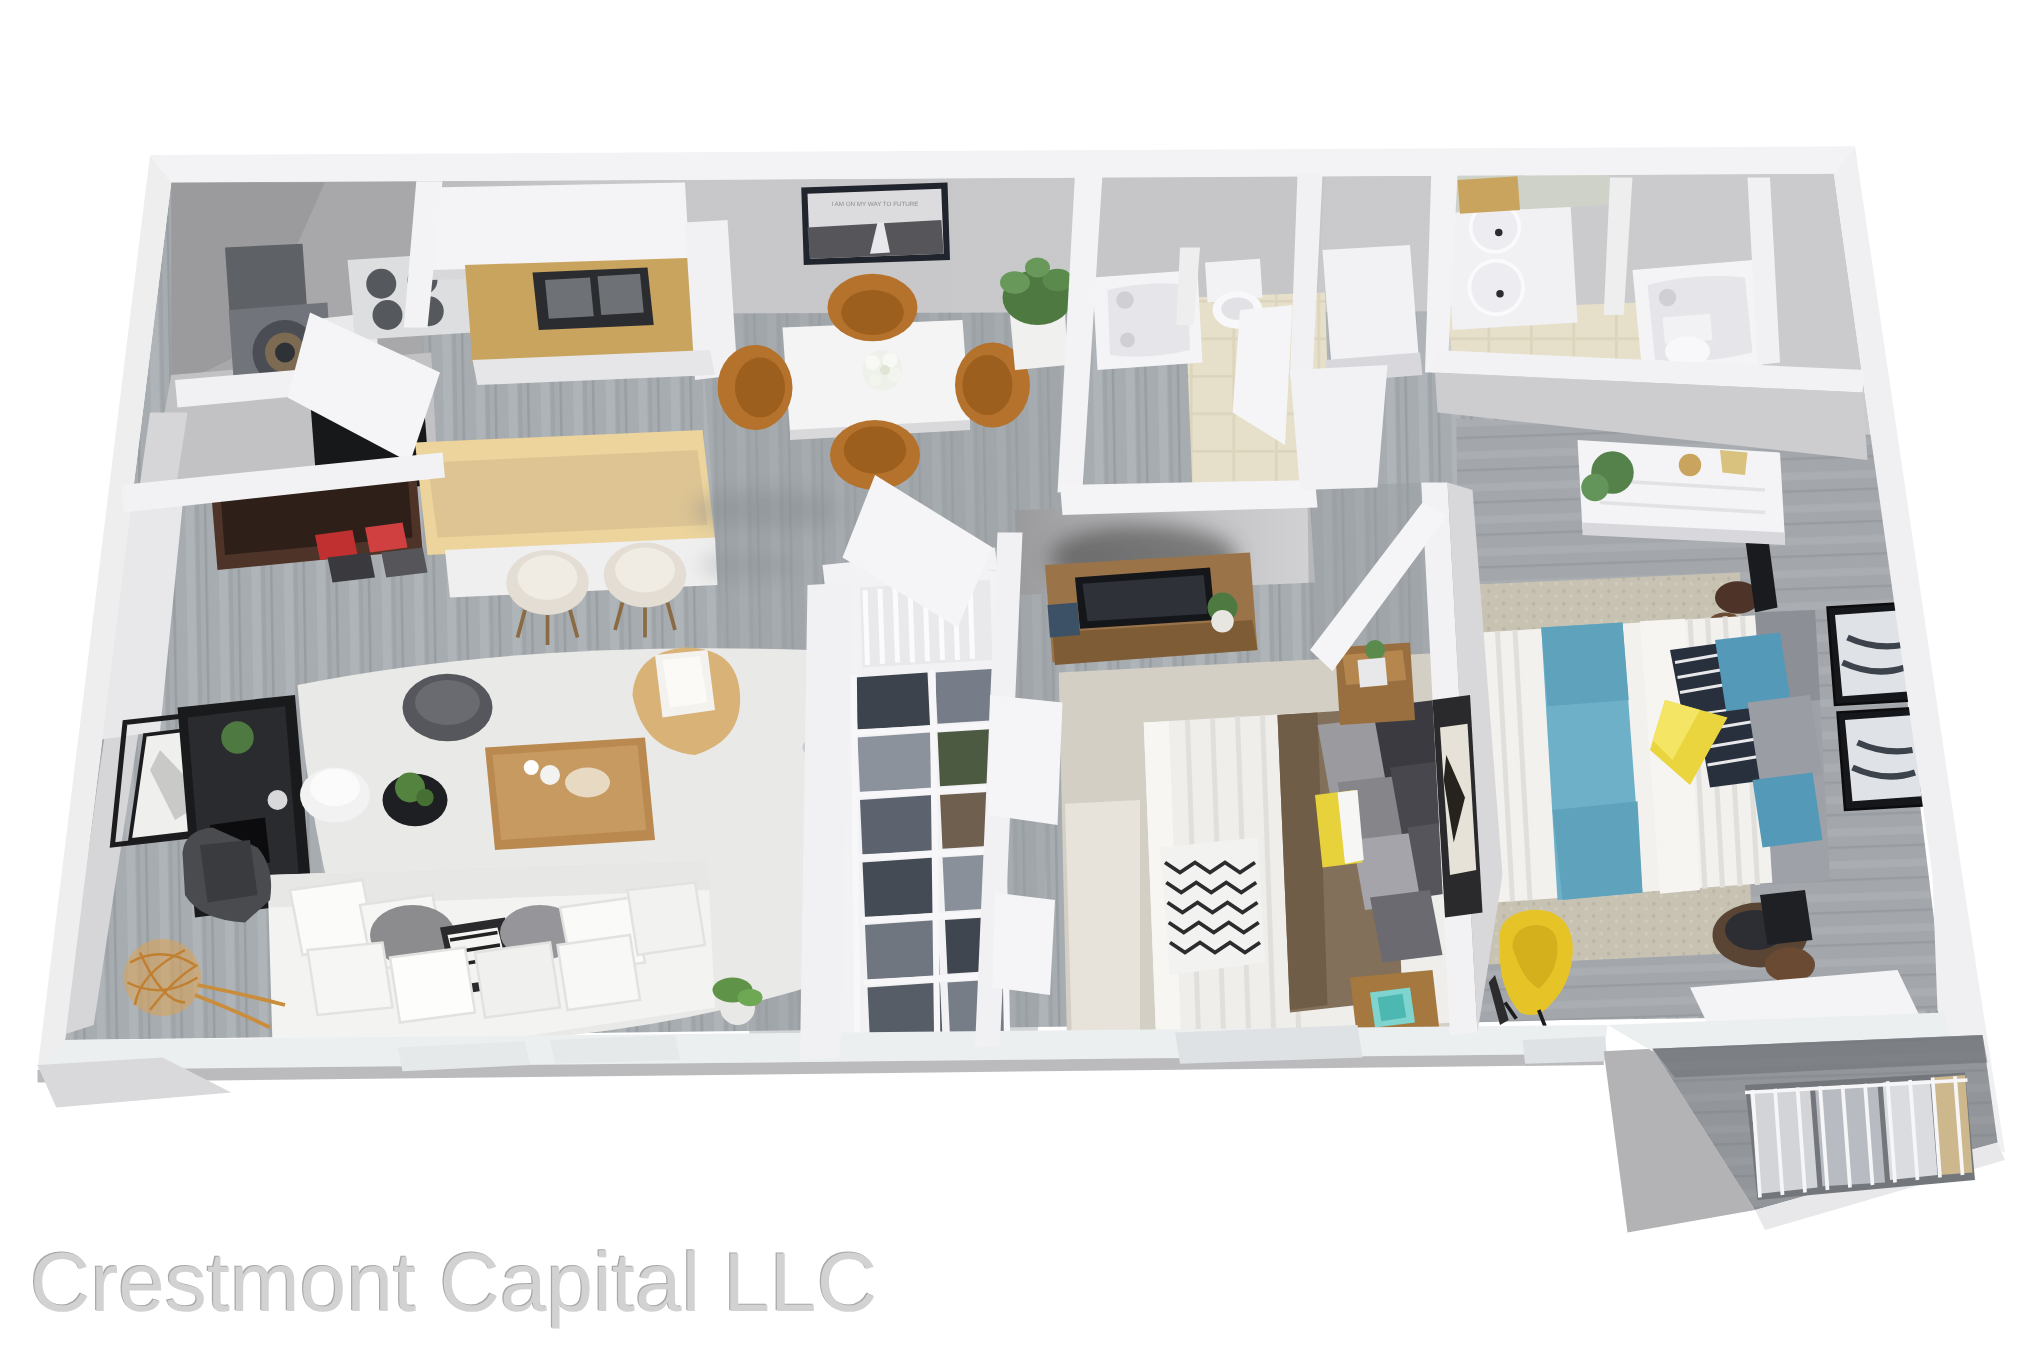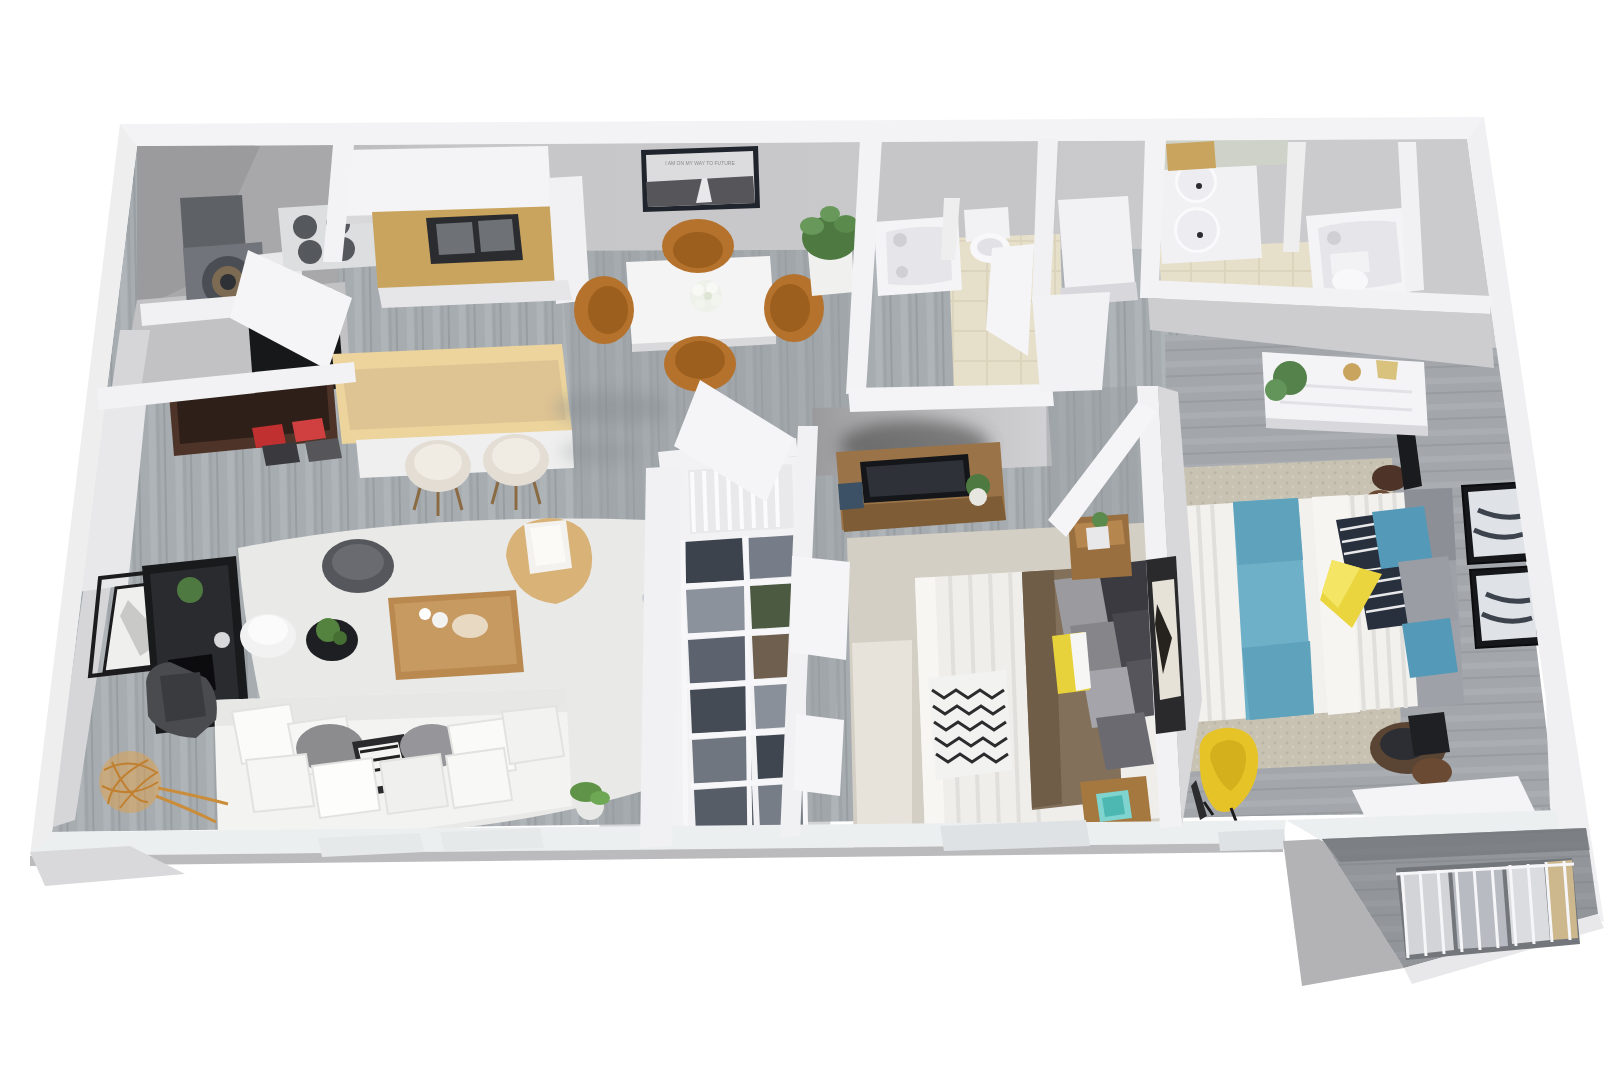--- a/index.html
+++ b/index.html
@@ -636,13 +636,14 @@
 <polygon points="1376,360 1398,362 1396,380 1378,378" fill="#d9c27e"></polygon>
 </g>
 
 <g>
 <polygon points="1146,560 1176,556 1186,730 1156,734" fill="#2a2a2c"></polygon>
 <polygon points="1152,582 1174,579 1181,696 1160,700" fill="#e6e2d8"></polygon>
 <polygon points="1157,604 1172,638 1163,674 1155,624" fill="#26221e"></polygon>
 </g>
 </svg>
 
+<div id="wm">Crestmont Capital LLC</div>
 </div>
 
 </body></html>

